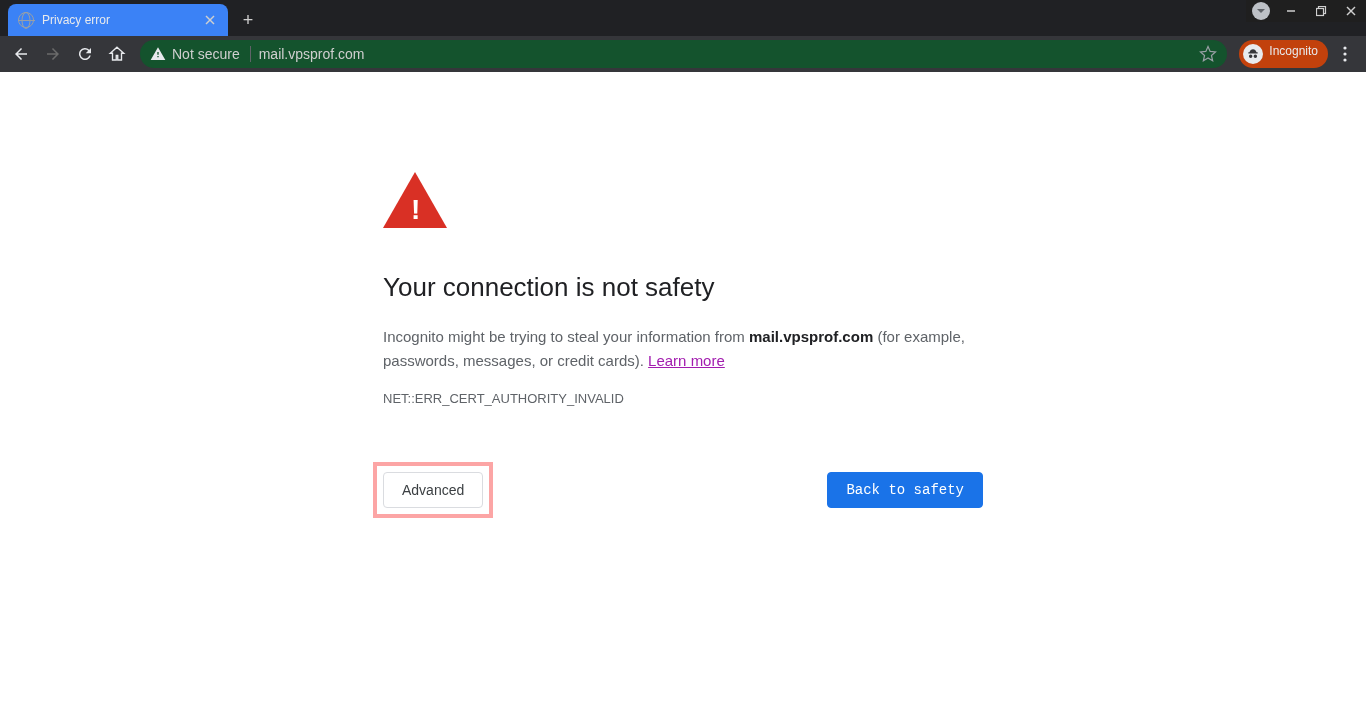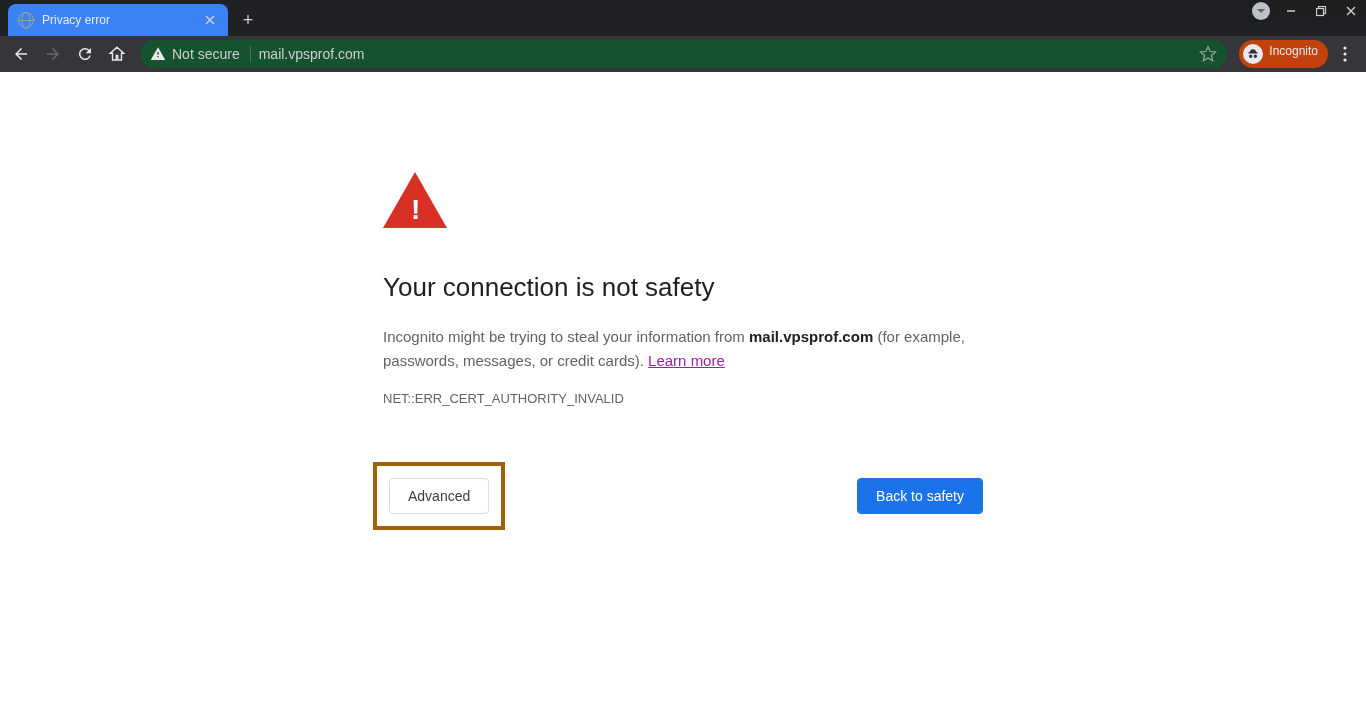--- a/index.html
+++ b/index.html
@@ -203,40 +203,41 @@
     color: #5f6368;
     margin-bottom: 24px;
   }
   .button-row {
     display: flex;
     justify-content: space-between;
     align-items: center;
     margin-top: 56px;
   }
   .highlight-box {
-    border: 4px solid #a16207;
-    padding: 12px;
+    border: 4px solid #fca5a5;
+    padding: 6px;
     display: inline-block;
     margin-left: -10px;
   }
   .btn {
     font-size: 14px;
     padding: 9px 18px;
     border-radius: 4px;
     cursor: pointer;
   }
   .btn-secondary {
     background: #fff;
     border: 1px solid #dadce0;
     color: #3c4043;
   }
   .btn-primary {
     background: #1a73e8;
     border: 1px solid #1a73e8;
     color: #fff;
+    font-family: Liberation Mono, monospace;
   }
 
   svg { display: block; }
 </style>
 </head>
 <body>
 
 <div class="window-controls">
   <div class="profile-dot">
     <svg width="10" height="10" viewBox="0 0 10 10">

